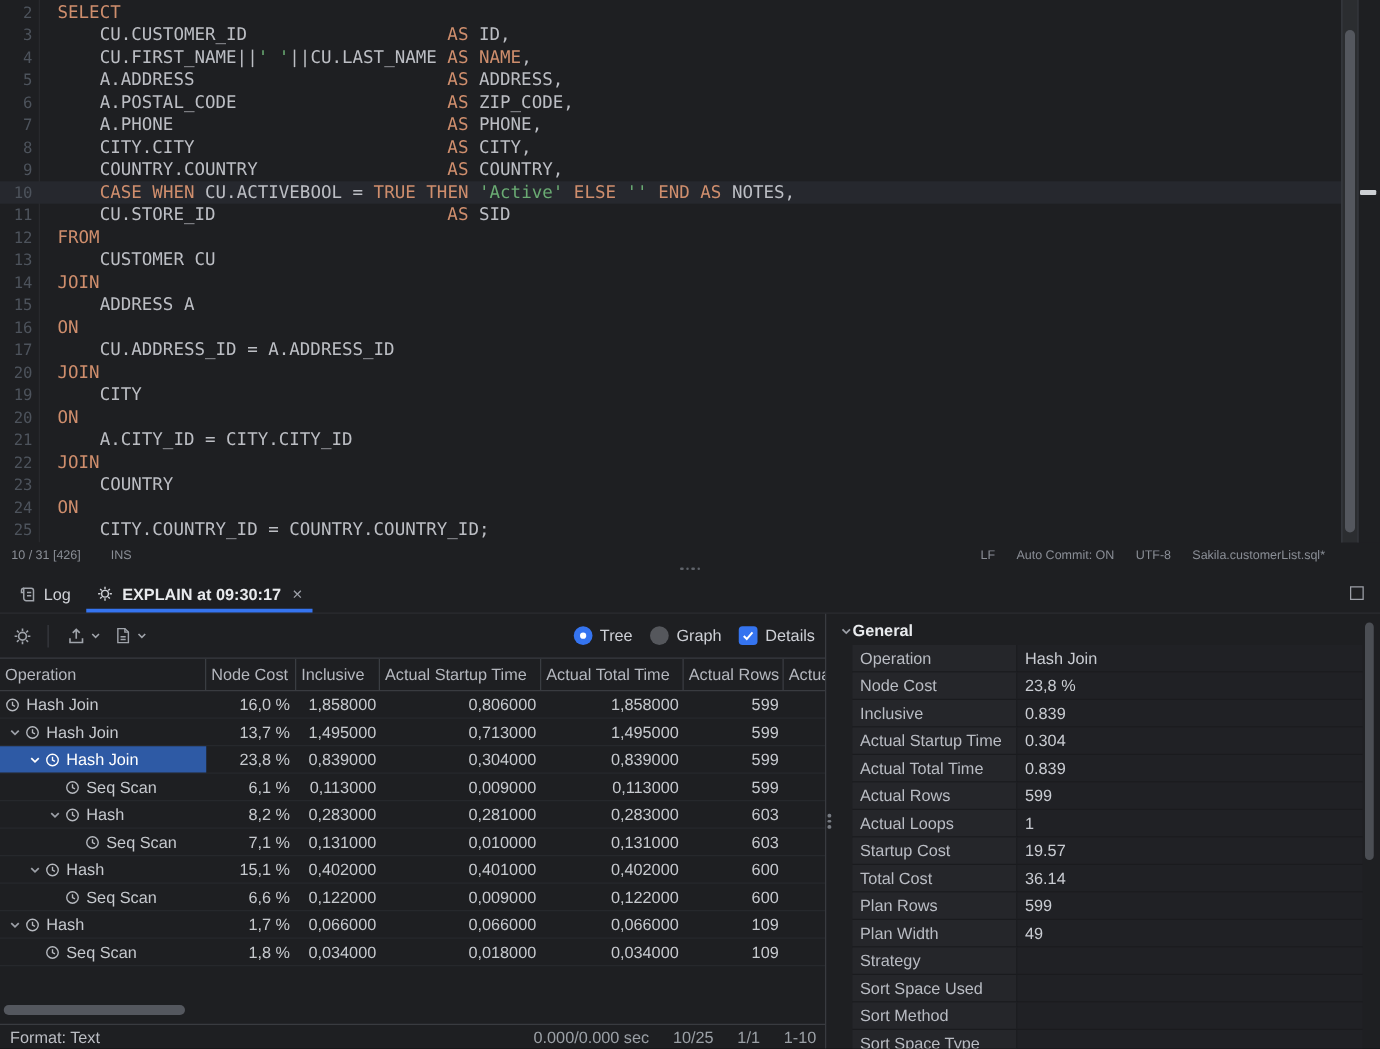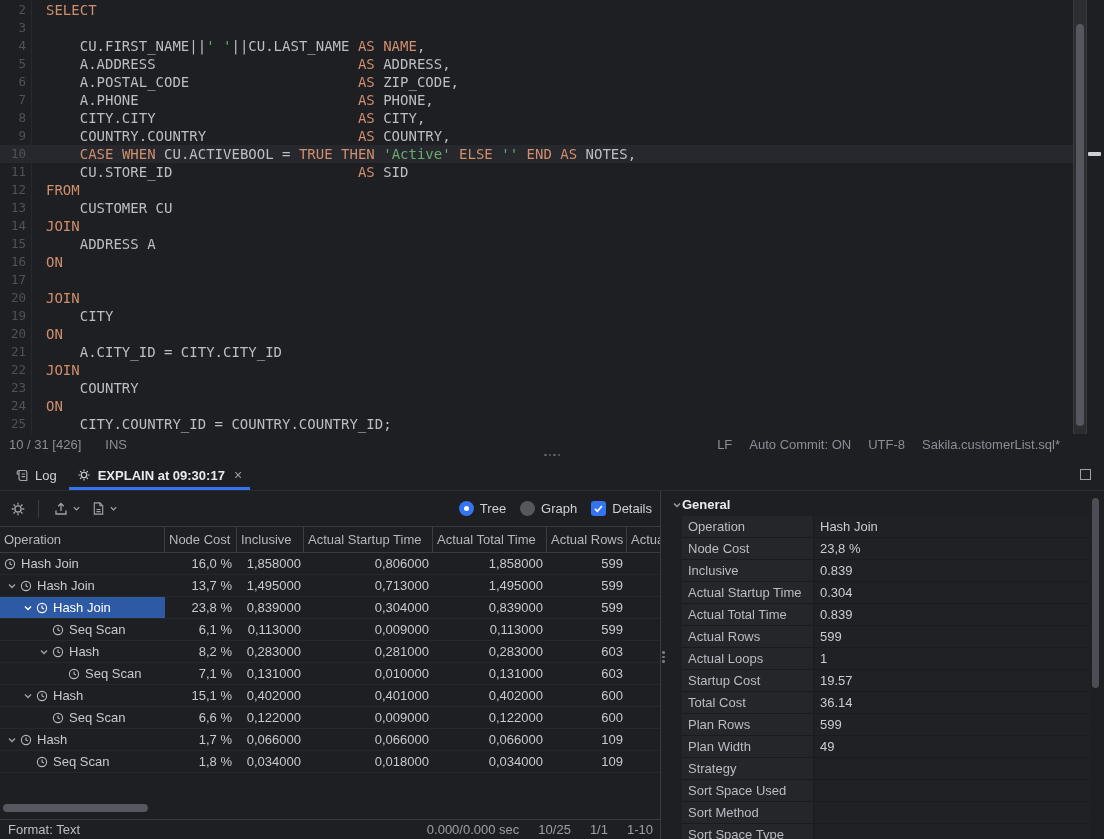--- a/index.html
+++ b/index.html
@@ -18,21 +18,21 @@
   .gutter-line{position:absolute;left:31px;top:0;width:1px;height:434px;background:#28292d;}
 
   .editor-vscroll{position:absolute;left:1073px;top:0;width:12px;height:434px;background:#2b2d30;
                   border-left:1px solid #393b40;border-right:1px solid #393b40;}
   .editor-vscroll .thumb{position:absolute;left:2px;top:24px;width:8px;height:402px;background:#54575e;border-radius:4px;}
   .editor-stripe{position:absolute;left:1087px;top:0;width:17px;height:434px;background:#1e1f22;}
   .line-marker{position:absolute;left:1px;top:152px;width:13px;height:4px;background:#cdd0d4;border-radius:1px;}
 
   
   .editor-statusbar{position:absolute;top:434px;left:0;width:1104px;height:16px;padding-top:2px;
-                    font-size:13px;color:#8a8e96;display:flex;align-items:center;}
+                    font-size:10px;color:#8a8e96;display:flex;align-items:center;}
   .editor-statusbar .lft{display:flex;gap:24px;padding-left:9px;}
   .editor-statusbar .rgt{margin-left:auto;display:flex;gap:17px;padding-right:44px;}
 
   
   .sash{position:absolute;top:450px;left:0;width:1104px;height:10px;display:flex;align-items:center;justify-content:center;}
   .sash-dots{display:flex;gap:2px;}
   .sash-dots i{width:2.5px;height:2.5px;border-radius:50%;background:#5f636a;}
 
   
   .tabbar{position:absolute;top:460px;left:0;width:1104px;height:30px;border-bottom:1px solid #2b2d30;
@@ -106,35 +106,35 @@
 </style>
 </head>
 <body>
 
 <div class="app">
 
   <div class="editor">
     <div class="gutter-line"></div>
     <div class="code-lines">
         <div class="code-line"><span class="gutter-num">2</span><span class="code-text"><span class="tok-k">SELECT</span></span></div>
-        <div class="code-line"><span class="gutter-num">3</span></div>
+        <div class="code-line"><span class="gutter-num">3</span><span class="code-text"><span class="tok-p">    CU.CUSTOMER_ID                   </span><span class="tok-k">AS</span><span class="tok-p"> ID,</span></span></div>
         <div class="code-line"><span class="gutter-num">4</span><span class="code-text"><span class="tok-p">    CU.FIRST_NAME||</span><span class="tok-s">' '</span><span class="tok-p">||CU.LAST_NAME </span><span class="tok-k">AS</span><span class="tok-p"> </span><span class="tok-k">NAME</span><span class="tok-p">,</span></span></div>
         <div class="code-line"><span class="gutter-num">5</span><span class="code-text"><span class="tok-p">    A.ADDRESS                        </span><span class="tok-k">AS</span><span class="tok-p"> ADDRESS,</span></span></div>
         <div class="code-line"><span class="gutter-num">6</span><span class="code-text"><span class="tok-p">    A.POSTAL_CODE                    </span><span class="tok-k">AS</span><span class="tok-p"> ZIP_CODE,</span></span></div>
         <div class="code-line"><span class="gutter-num">7</span><span class="code-text"><span class="tok-p">    A.PHONE                          </span><span class="tok-k">AS</span><span class="tok-p"> PHONE,</span></span></div>
         <div class="code-line"><span class="gutter-num">8</span><span class="code-text"><span class="tok-p">    CITY.CITY                        </span><span class="tok-k">AS</span><span class="tok-p"> CITY,</span></span></div>
         <div class="code-line"><span class="gutter-num">9</span><span class="code-text"><span class="tok-p">    COUNTRY.COUNTRY                  </span><span class="tok-k">AS</span><span class="tok-p"> COUNTRY,</span></span></div>
         <div class="code-line current"><span class="gutter-num">10</span><span class="code-text"><span class="tok-p">    </span><span class="tok-k">CASE</span><span class="tok-p"> </span><span class="tok-k">WHEN</span><span class="tok-p"> CU.ACTIVEBOOL = </span><span class="tok-k">TRUE</span><span class="tok-p"> </span><span class="tok-k">THEN</span><span class="tok-p"> </span><span class="tok-s">'Active'</span><span class="tok-p"> </span><span class="tok-k">ELSE</span><span class="tok-p"> </span><span class="tok-s">''</span><span class="tok-p"> </span><span class="tok-k">END</span><span class="tok-p"> </span><span class="tok-k">AS</span><span class="tok-p"> NOTES,</span></span></div>
         <div class="code-line"><span class="gutter-num">11</span><span class="code-text"><span class="tok-p">    CU.STORE_ID                      </span><span class="tok-k">AS</span><span class="tok-p"> SID</span></span></div>
         <div class="code-line"><span class="gutter-num">12</span><span class="code-text"><span class="tok-k">FROM</span></span></div>
         <div class="code-line"><span class="gutter-num">13</span><span class="code-text"><span class="tok-p">    CUSTOMER CU</span></span></div>
         <div class="code-line"><span class="gutter-num">14</span><span class="code-text"><span class="tok-k">JOIN</span></span></div>
         <div class="code-line"><span class="gutter-num">15</span><span class="code-text"><span class="tok-p">    ADDRESS A</span></span></div>
         <div class="code-line"><span class="gutter-num">16</span><span class="code-text"><span class="tok-k">ON</span></span></div>
-        <div class="code-line"><span class="gutter-num">17</span></div>
+        <div class="code-line"><span class="gutter-num">17</span><span class="code-text"><span class="tok-p">    CU.ADDRESS_ID = A.ADDRESS_ID</span></span></div>
         <div class="code-line"><span class="gutter-num">20</span><span class="code-text"><span class="tok-k">JOIN</span></span></div>
         <div class="code-line"><span class="gutter-num">19</span><span class="code-text"><span class="tok-p">    CITY</span></span></div>
         <div class="code-line"><span class="gutter-num">20</span><span class="code-text"><span class="tok-k">ON</span></span></div>
         <div class="code-line"><span class="gutter-num">21</span><span class="code-text"><span class="tok-p">    A.CITY_ID = CITY.CITY_ID</span></span></div>
         <div class="code-line"><span class="gutter-num">22</span><span class="code-text"><span class="tok-k">JOIN</span></span></div>
         <div class="code-line"><span class="gutter-num">23</span><span class="code-text"><span class="tok-p">    COUNTRY</span></span></div>
         <div class="code-line"><span class="gutter-num">24</span><span class="code-text"><span class="tok-k">ON</span></span></div>
         <div class="code-line"><span class="gutter-num">25</span><span class="code-text"><span class="tok-p">    CITY.COUNTRY_ID = COUNTRY.COUNTRY_ID;</span></span></div>
       </div>
   </div>

